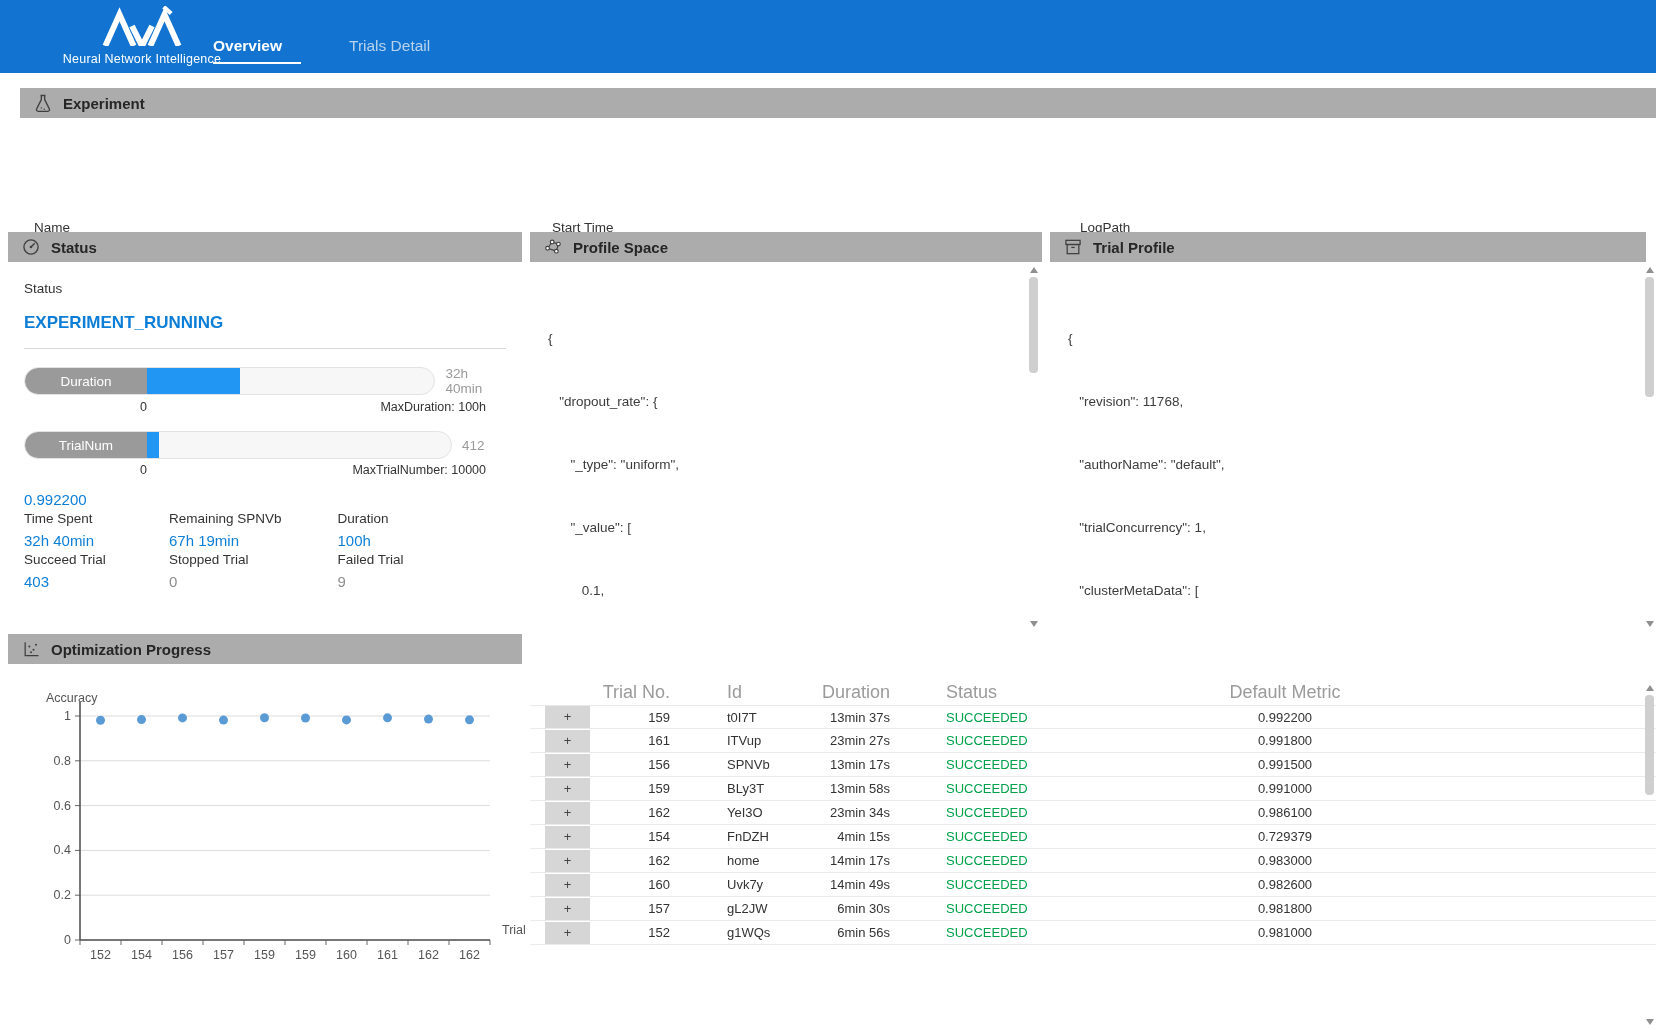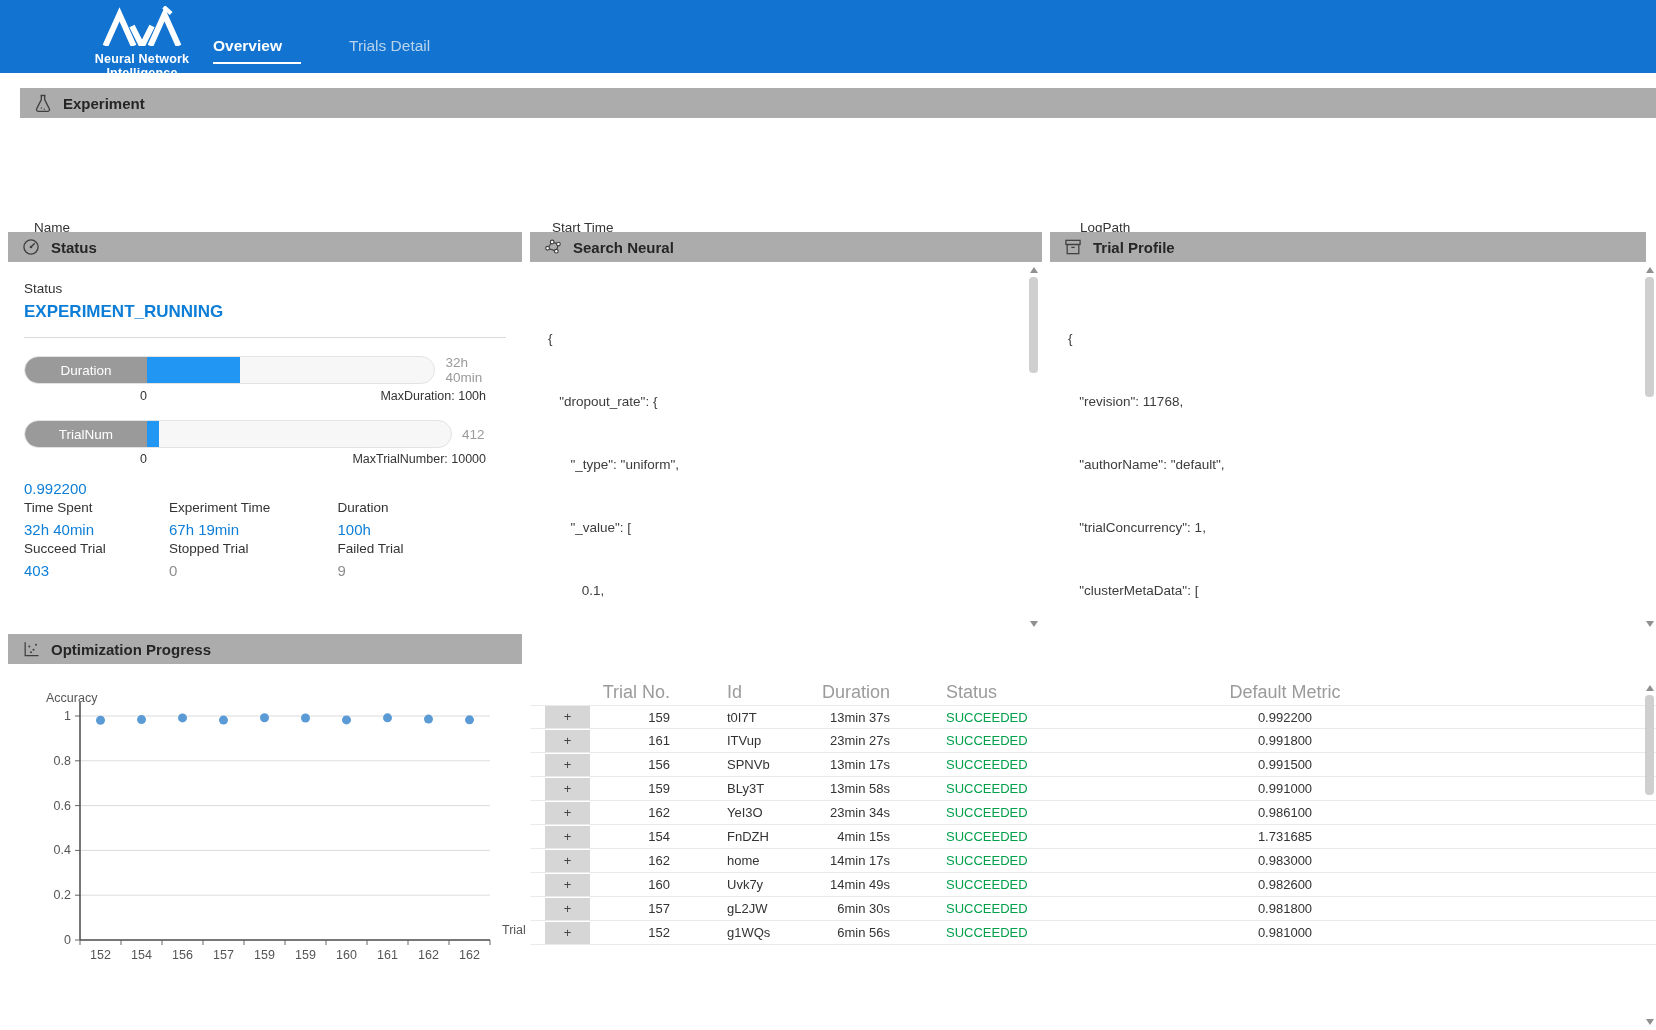--- a/index.html
+++ b/index.html
@@ -2,41 +2,41 @@
 <html><head>
 <meta charset="utf-8">
 <style>
   *{margin:0;padding:0;box-sizing:border-box;}
   html,body{background:#fff;font-family:"Liberation Sans","DejaVu Sans",sans-serif;}
   #app{position:relative;width:1656px;height:1030px;overflow:hidden;background:#fff;}
 
   
   .navbar{position:absolute;left:0;top:0;width:1656px;height:73px;background:#1274d0;}
   .logo{position:absolute;left:62px;top:6px;width:160px;text-align:center;}
-  .brand{color:#fff;font-size:12.5px;font-weight:bold;margin-top:2px;letter-spacing:.2px;}
+  .brand{color:#fff;font-size:12.5px;font-weight:normal;margin-top:2px;letter-spacing:.2px;}
   .tab{position:absolute;top:37px;font-size:15.5px;color:#b9d3ec;cursor:pointer;background:none;border:none;font-family:inherit;}
   .tab.active{color:#fff;font-weight:bold;text-align:center;}
   .tab-underline{position:absolute;top:62px;height:2px;background:#fff;}
 
   
   .panel{position:absolute;background:#fff;}
   .section-header{position:absolute;left:0;top:0;right:0;height:30px;background:#acacac;display:flex;align-items:center;padding-left:13px;gap:10px;}
   .section-title{font-size:15px;color:#262626;font-weight:bold;}
   .hdr-icon{width:20px;height:20px;flex:0 0 auto;}
   .panel-body{position:absolute;left:0;right:0;top:30px;bottom:0;overflow:hidden;}
 
   
   .exp-col{position:absolute;top:132px;}
   .f-label{font-size:13.5px;color:#333;margin-bottom:7px;}
   .f-value{font-size:14px;color:#8e8e8e;margin-bottom:10px;}
 
   
   .status-body{padding:19px 16px 0 16px;}
   .s-label{font-size:13.5px;color:#333;}
-  .s-status-value{font-size:17px;font-weight:bold;color:#0d7ed8;margin-top:6px;}
+  .s-status-value{font-size:17px;font-weight:bold;color:#0d7ed8;margin-top:17px;}
   .s-divider{margin-top:15px;border:none;border-top:1px solid #d9d9d9;width:482px;}
   .pbar-row{display:flex;align-items:center;margin-top:17px;}
   .pbar{display:flex;width:428px;height:28px;border:1px solid #e3e3e3;border-radius:14px;background:#f7f7f7;overflow:hidden;}
   .pbar-label{width:122px;background:#9a9a9a;color:#fff;font-size:13.5px;display:flex;align-items:center;justify-content:center;border-radius:14px 0 0 14px;flex:0 0 auto;}
   .pbar-track{flex:1;position:relative;}
   .pbar-fill{position:absolute;left:0;top:0;bottom:0;background:#2196f3;}
   .pbar-value{margin-left:10px;font-size:13.5px;color:#9a9a9a;}
   .pbar-scale{width:462px;display:flex;justify-content:space-between;padding-left:116px;margin-top:4px;font-size:12.5px;color:#333;}
   .s-block{margin-top:14px;}
   .s-value-blue{font-size:15px;color:#0d7ed8;margin-top:6px;}
@@ -166,21 +166,21 @@
       <div class="s-block">
         <div class="s-value-blue">0.992200</div>
       </div>
 
       <div class="stats-row">
         <div class="stat">
           <div class="s-label">Time Spent</div>
           <div class="s-value-blue">32h 40min</div>
         </div>
         <div class="stat">
-          <div class="s-label">Experiment Time</div>
+          <div class="s-label">Remaining SPNVb</div>
           <div class="s-value-blue">67h 19min</div>
         </div>
         <div class="stat">
           <div class="s-label">Duration</div>
           <div class="s-value-blue">100h</div>
         </div>
       </div>
       <div class="stats-row">
         <div class="stat">
           <div class="s-label">Succeed Trial</div>
@@ -200,21 +200,21 @@
 
   <div class="panel" style="left:530px;top:232px;width:512px;height:400px;">
     <div class="section-header">
       <svg class="hdr-icon" viewBox="0 0 24 24">
         <path d="M11 6 L5.5 13.5 M11 6 L18.5 8.5 M5.5 13.5 L16 17 M18.5 8.5 L16 17" stroke="#3f3f3f" stroke-width="1.4" fill="none"></path>
         <circle cx="11" cy="6" r="2.2" stroke="#3f3f3f" stroke-width="1.4" fill="#fff"></circle>
         <circle cx="5.5" cy="13.5" r="2.2" stroke="#3f3f3f" stroke-width="1.4" fill="#fff"></circle>
         <circle cx="18.5" cy="8.5" r="2.2" stroke="#3f3f3f" stroke-width="1.4" fill="#fff"></circle>
         <circle cx="16" cy="17" r="2.2" stroke="#3f3f3f" stroke-width="1.4" fill="#fff"></circle>
       </svg>
-      <span class="section-title">Search Neural</span>
+      <span class="section-title">Profile Space</span>
     </div>
     <div class="panel-body">
       <div class="code">
         <div>{</div>
         <div>   "dropout_rate": {</div>
         <div>      "_type": "uniform",</div>
         <div>      "_value": [</div>
         <div>         0.1,</div>
         
         
@@ -389,21 +389,21 @@
         <div class="c-dur">23min 34s</div>
         <div class="c-status">SUCCEEDED</div>
         <div class="c-metric">0.986100</div>
       </div>
       <div class="t-row">
         <div><button class="t-exp">+</button></div>
         <div class="c-no">154</div>
         <div class="c-id">FnDZH</div>
         <div class="c-dur">4min 15s</div>
         <div class="c-status">SUCCEEDED</div>
-        <div class="c-metric">1.731685</div>
+        <div class="c-metric">0.729379</div>
       </div>
       <div class="t-row">
         <div><button class="t-exp">+</button></div>
         <div class="c-no">162</div>
         <div class="c-id">home</div>
         <div class="c-dur">14min 17s</div>
         <div class="c-status">SUCCEEDED</div>
         <div class="c-metric">0.983000</div>
       </div>
       <div class="t-row">

